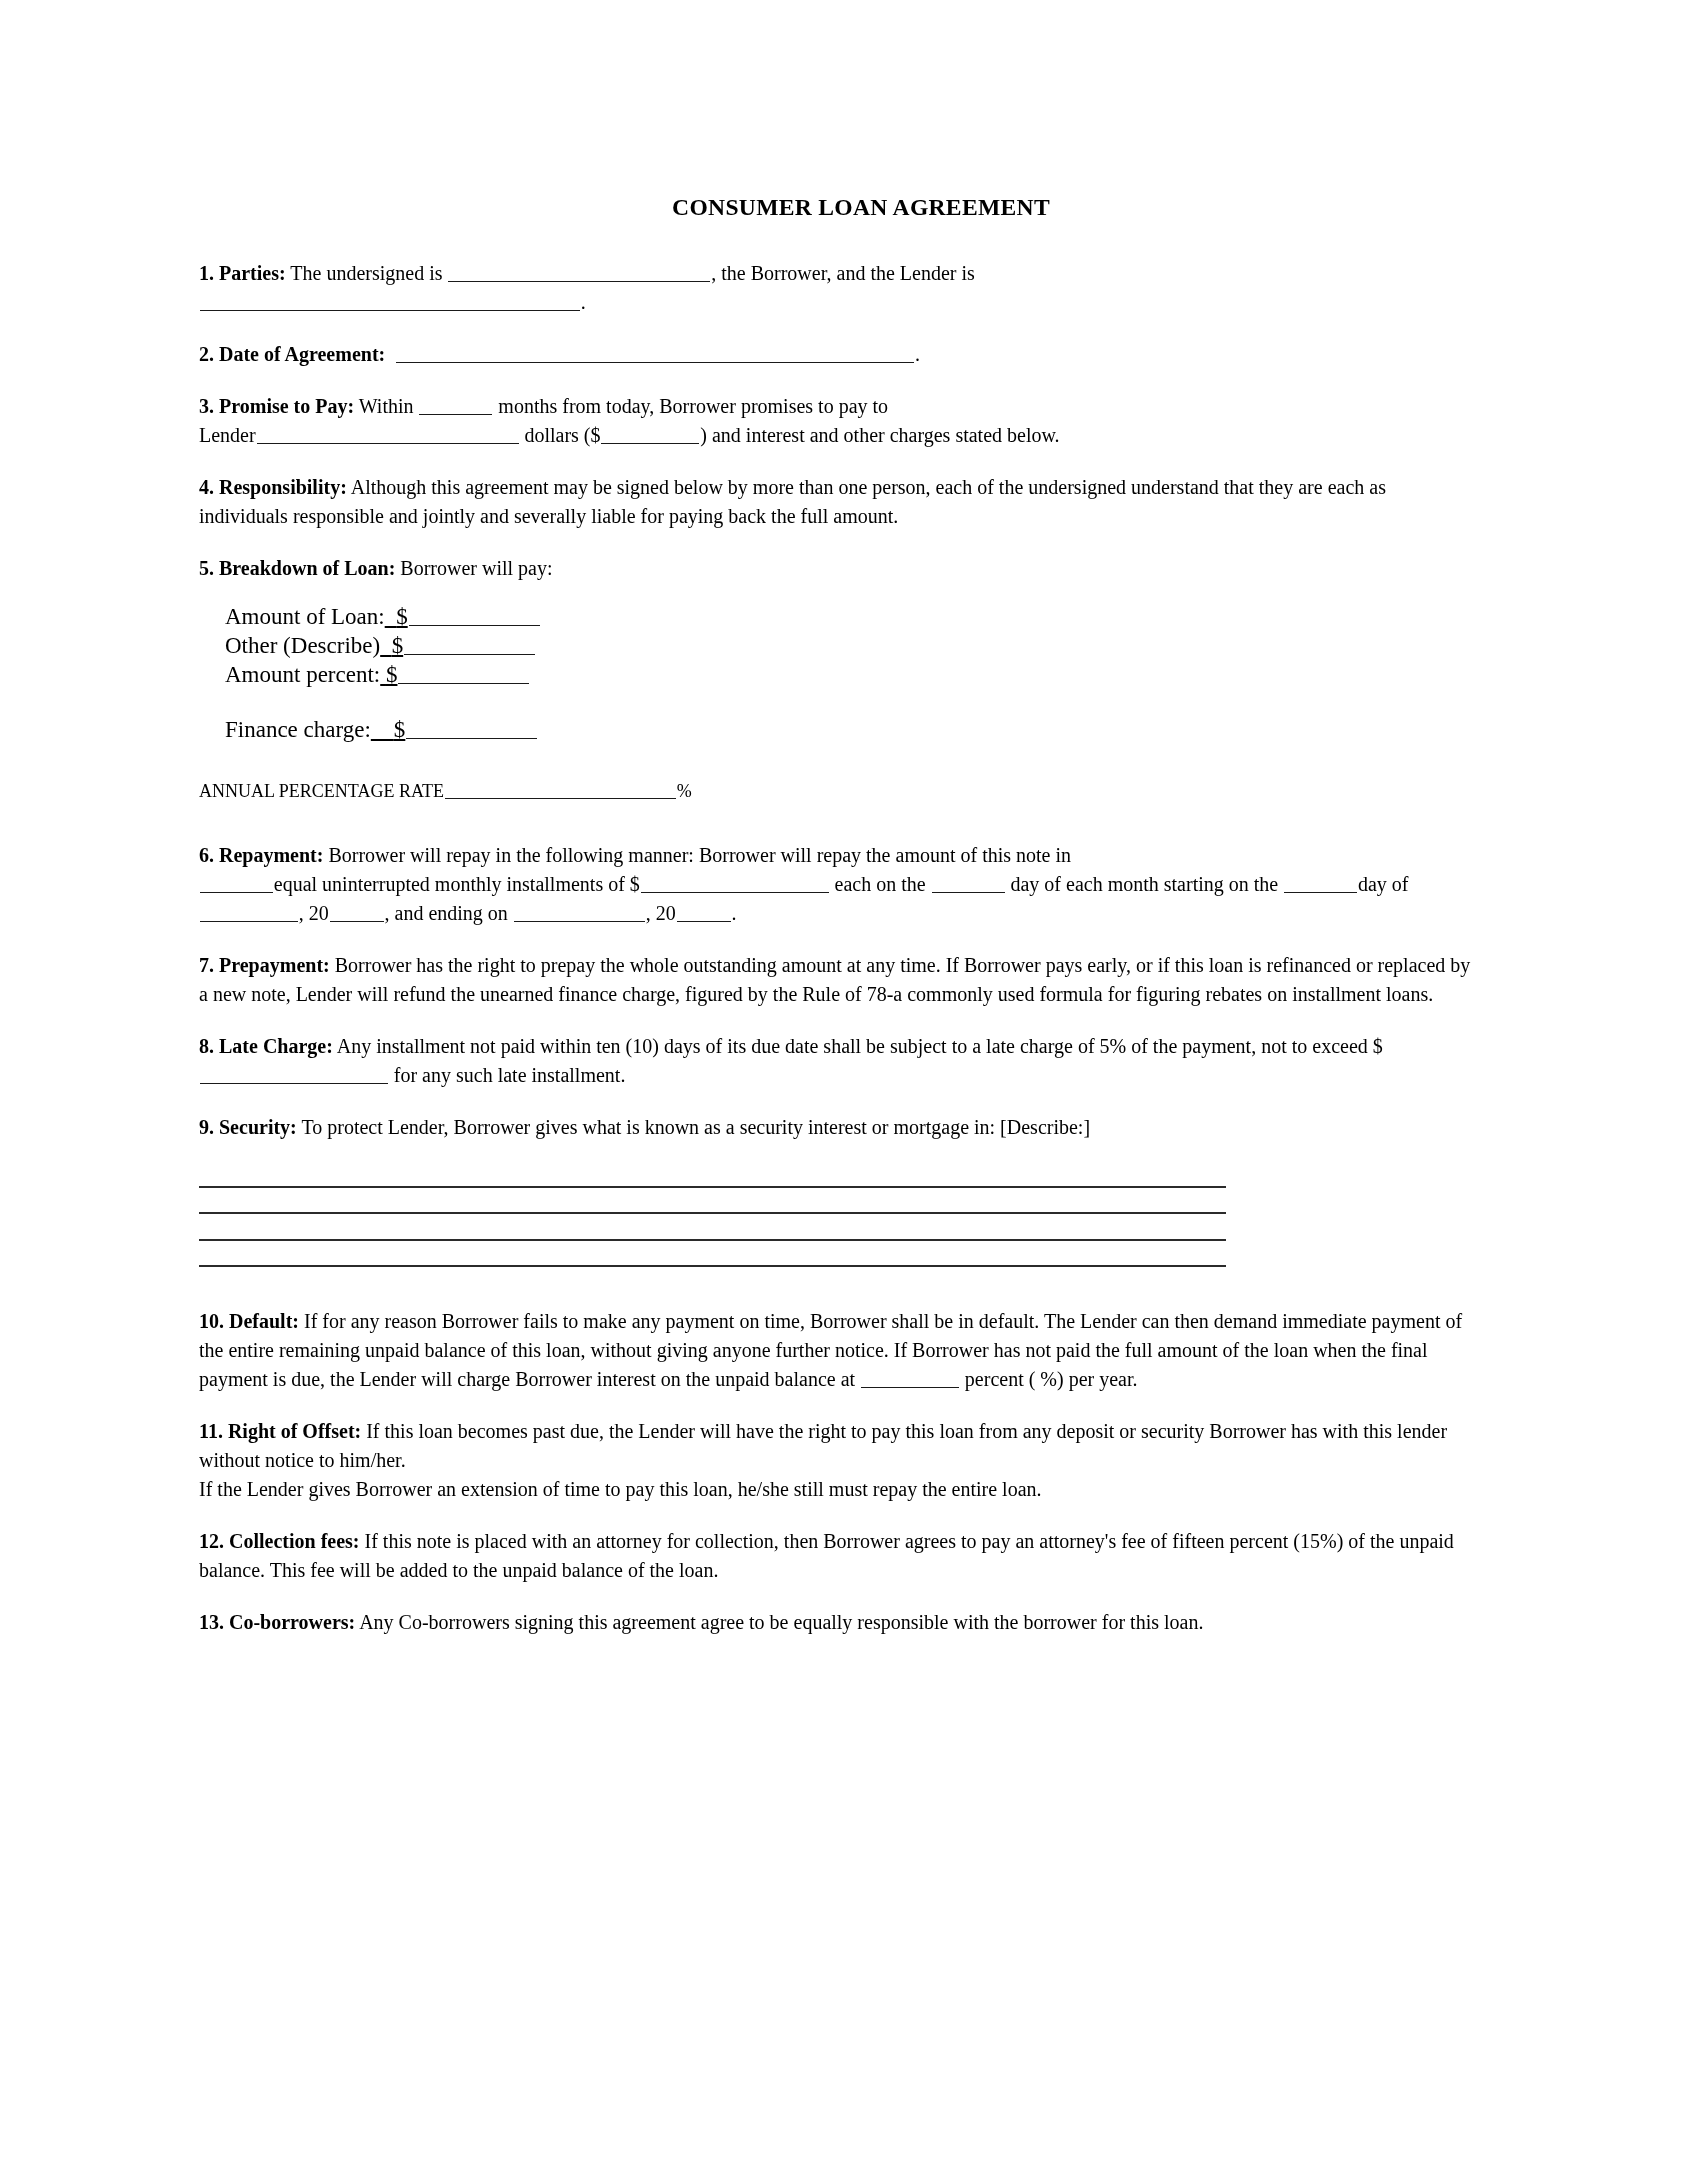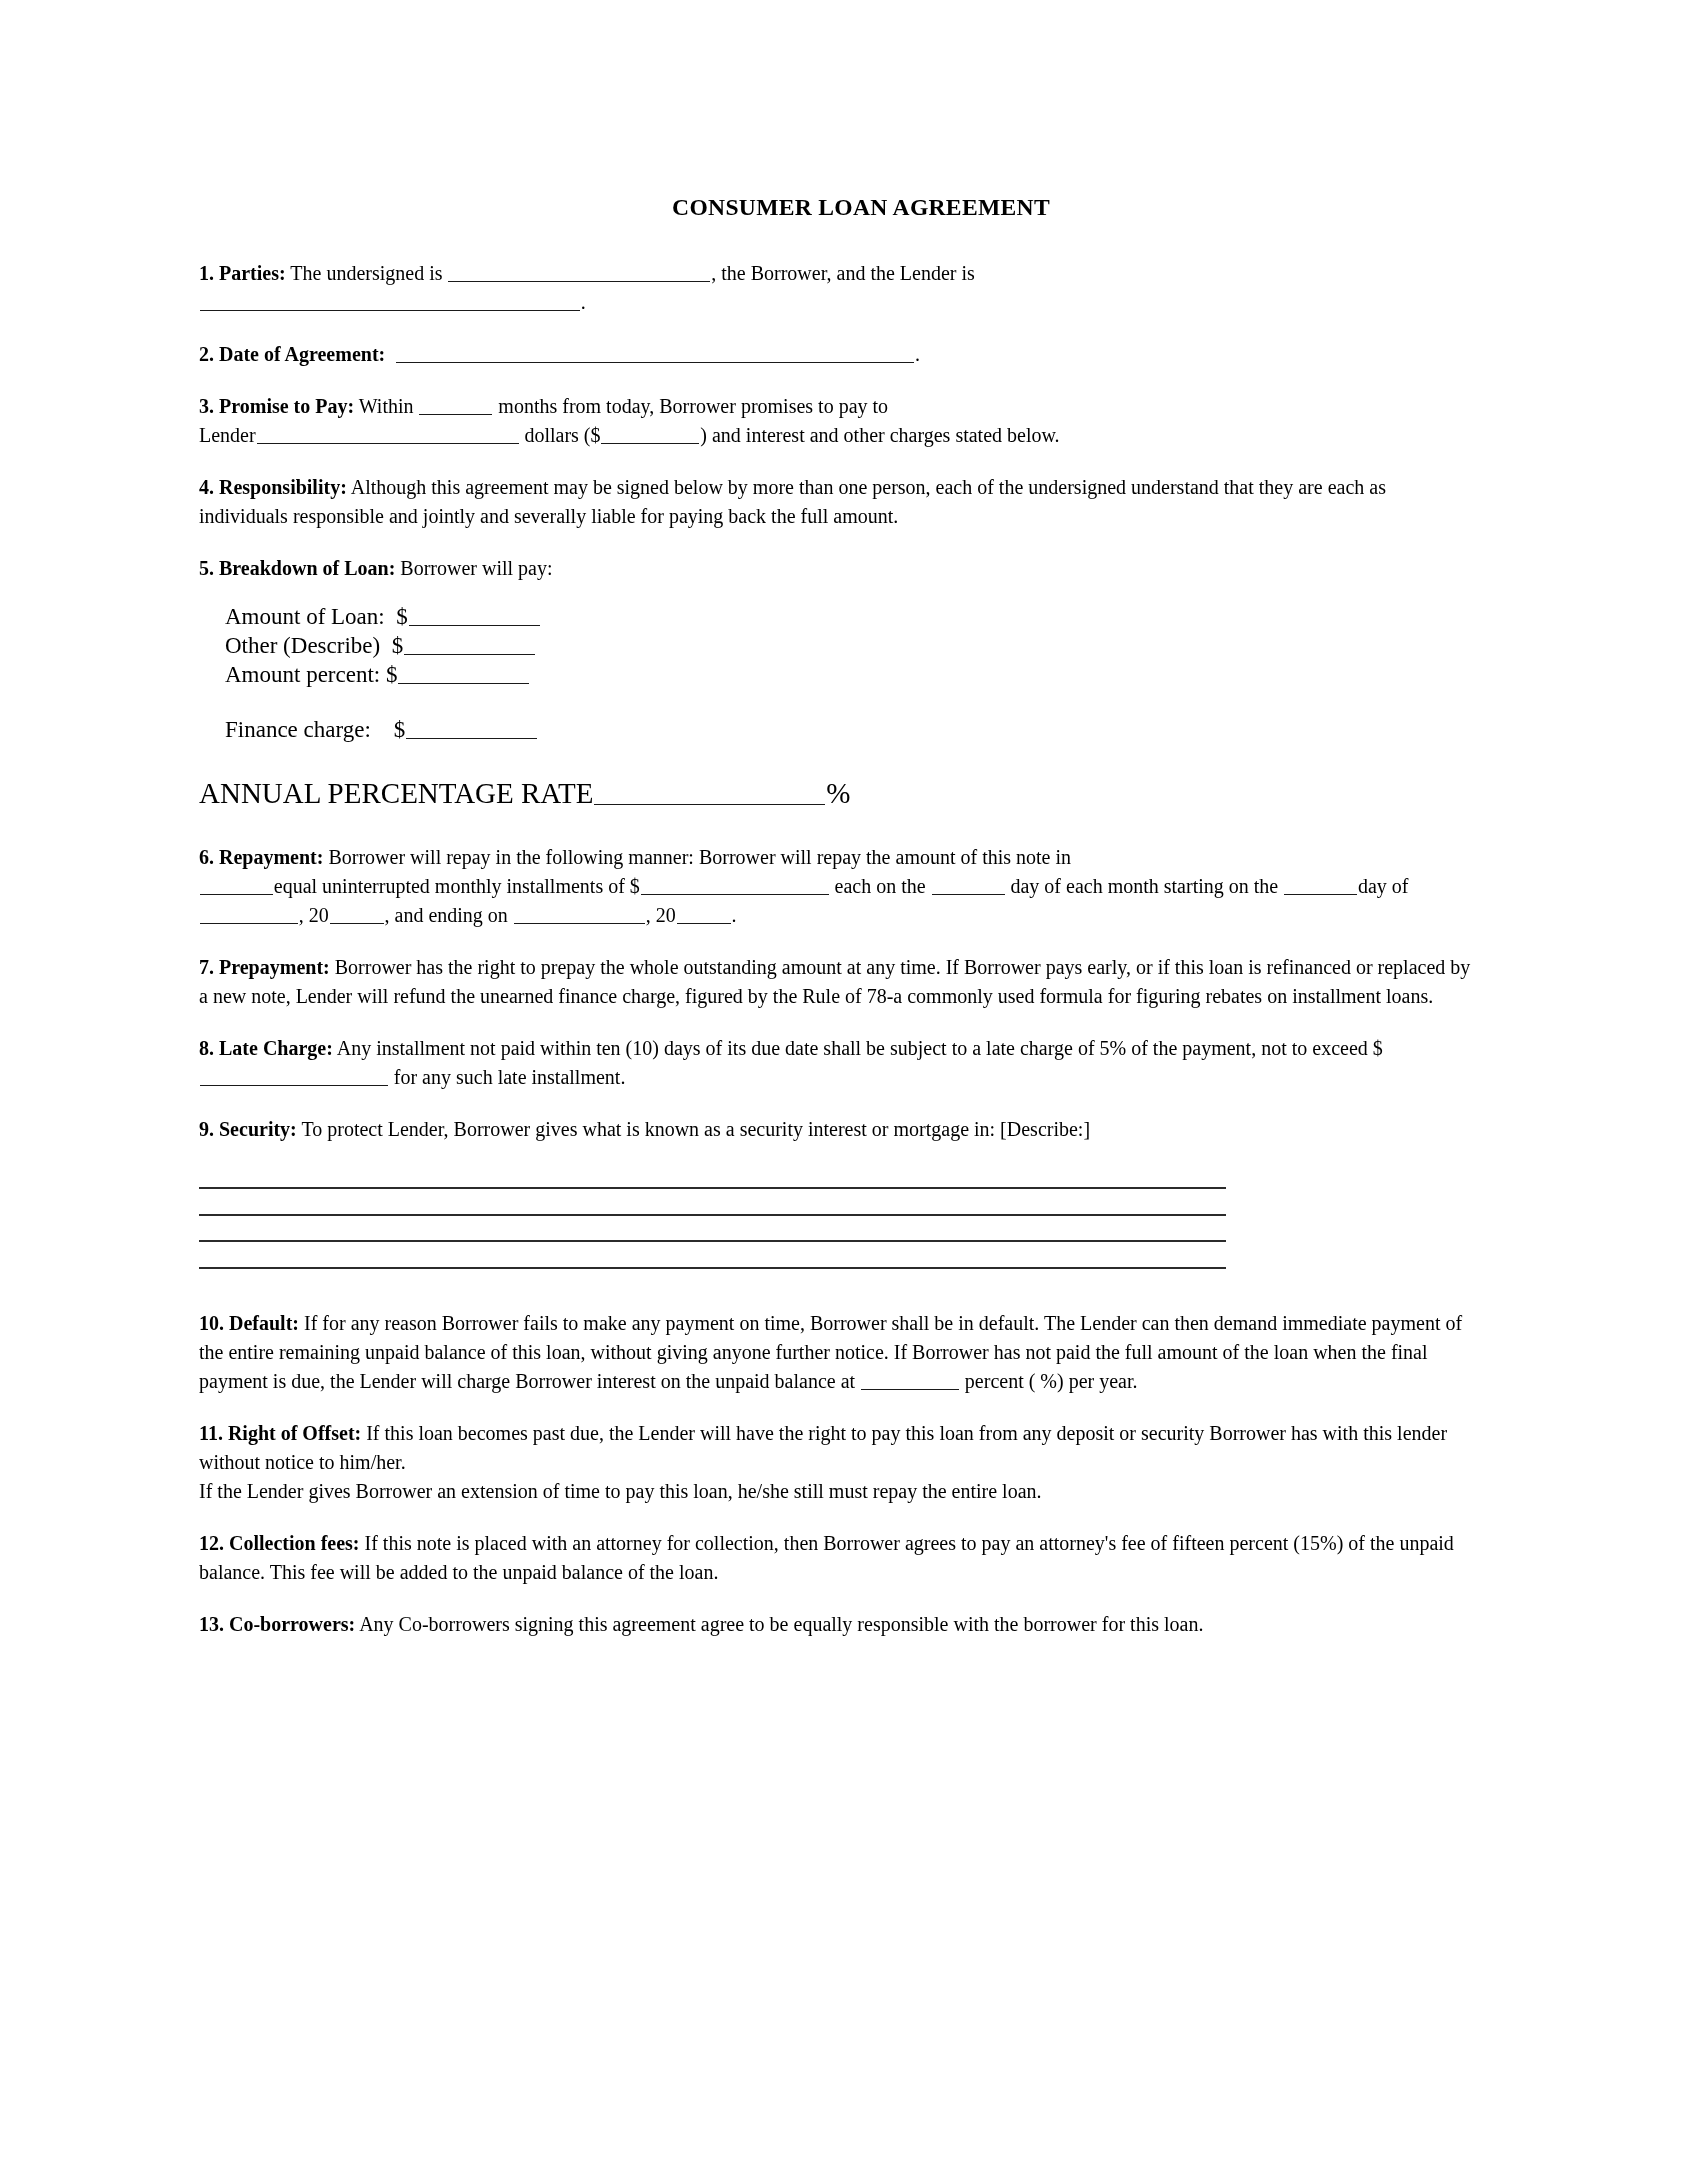--- a/index.html
+++ b/index.html
@@ -64,33 +64,34 @@
   .w-xl  { width: 188px; }
   .w-2xl { width: 231px; }
   .w-3xl { width: 262px; }
   .w-4xl { width: 380px; }
   .w-5xl { width: 518px; }
 
   
   .breakdown {
     margin: 0 0 0 0;
     padding: 0;
+    text-decoration: underline;
   }
   .bd-row {
     font-size: 23px;
     line-height: 29px;
     padding-left: 26px;
     white-space: pre;
   }
   .bd-label {
     display: inline-block;
   }
   .bd-gap { height: 26px; }
   .apr-row {
-    font-size: 29px;
+    font-size: 18px;
     line-height: 29px;
     margin: 33px 0 35px 0;
   }
   
   .ruled-lines {
     margin: 11.4px 0 40px 0;
   }
   .rule {
     width: 1027px;
     border-bottom: 2.3px solid #2b2b2b;

